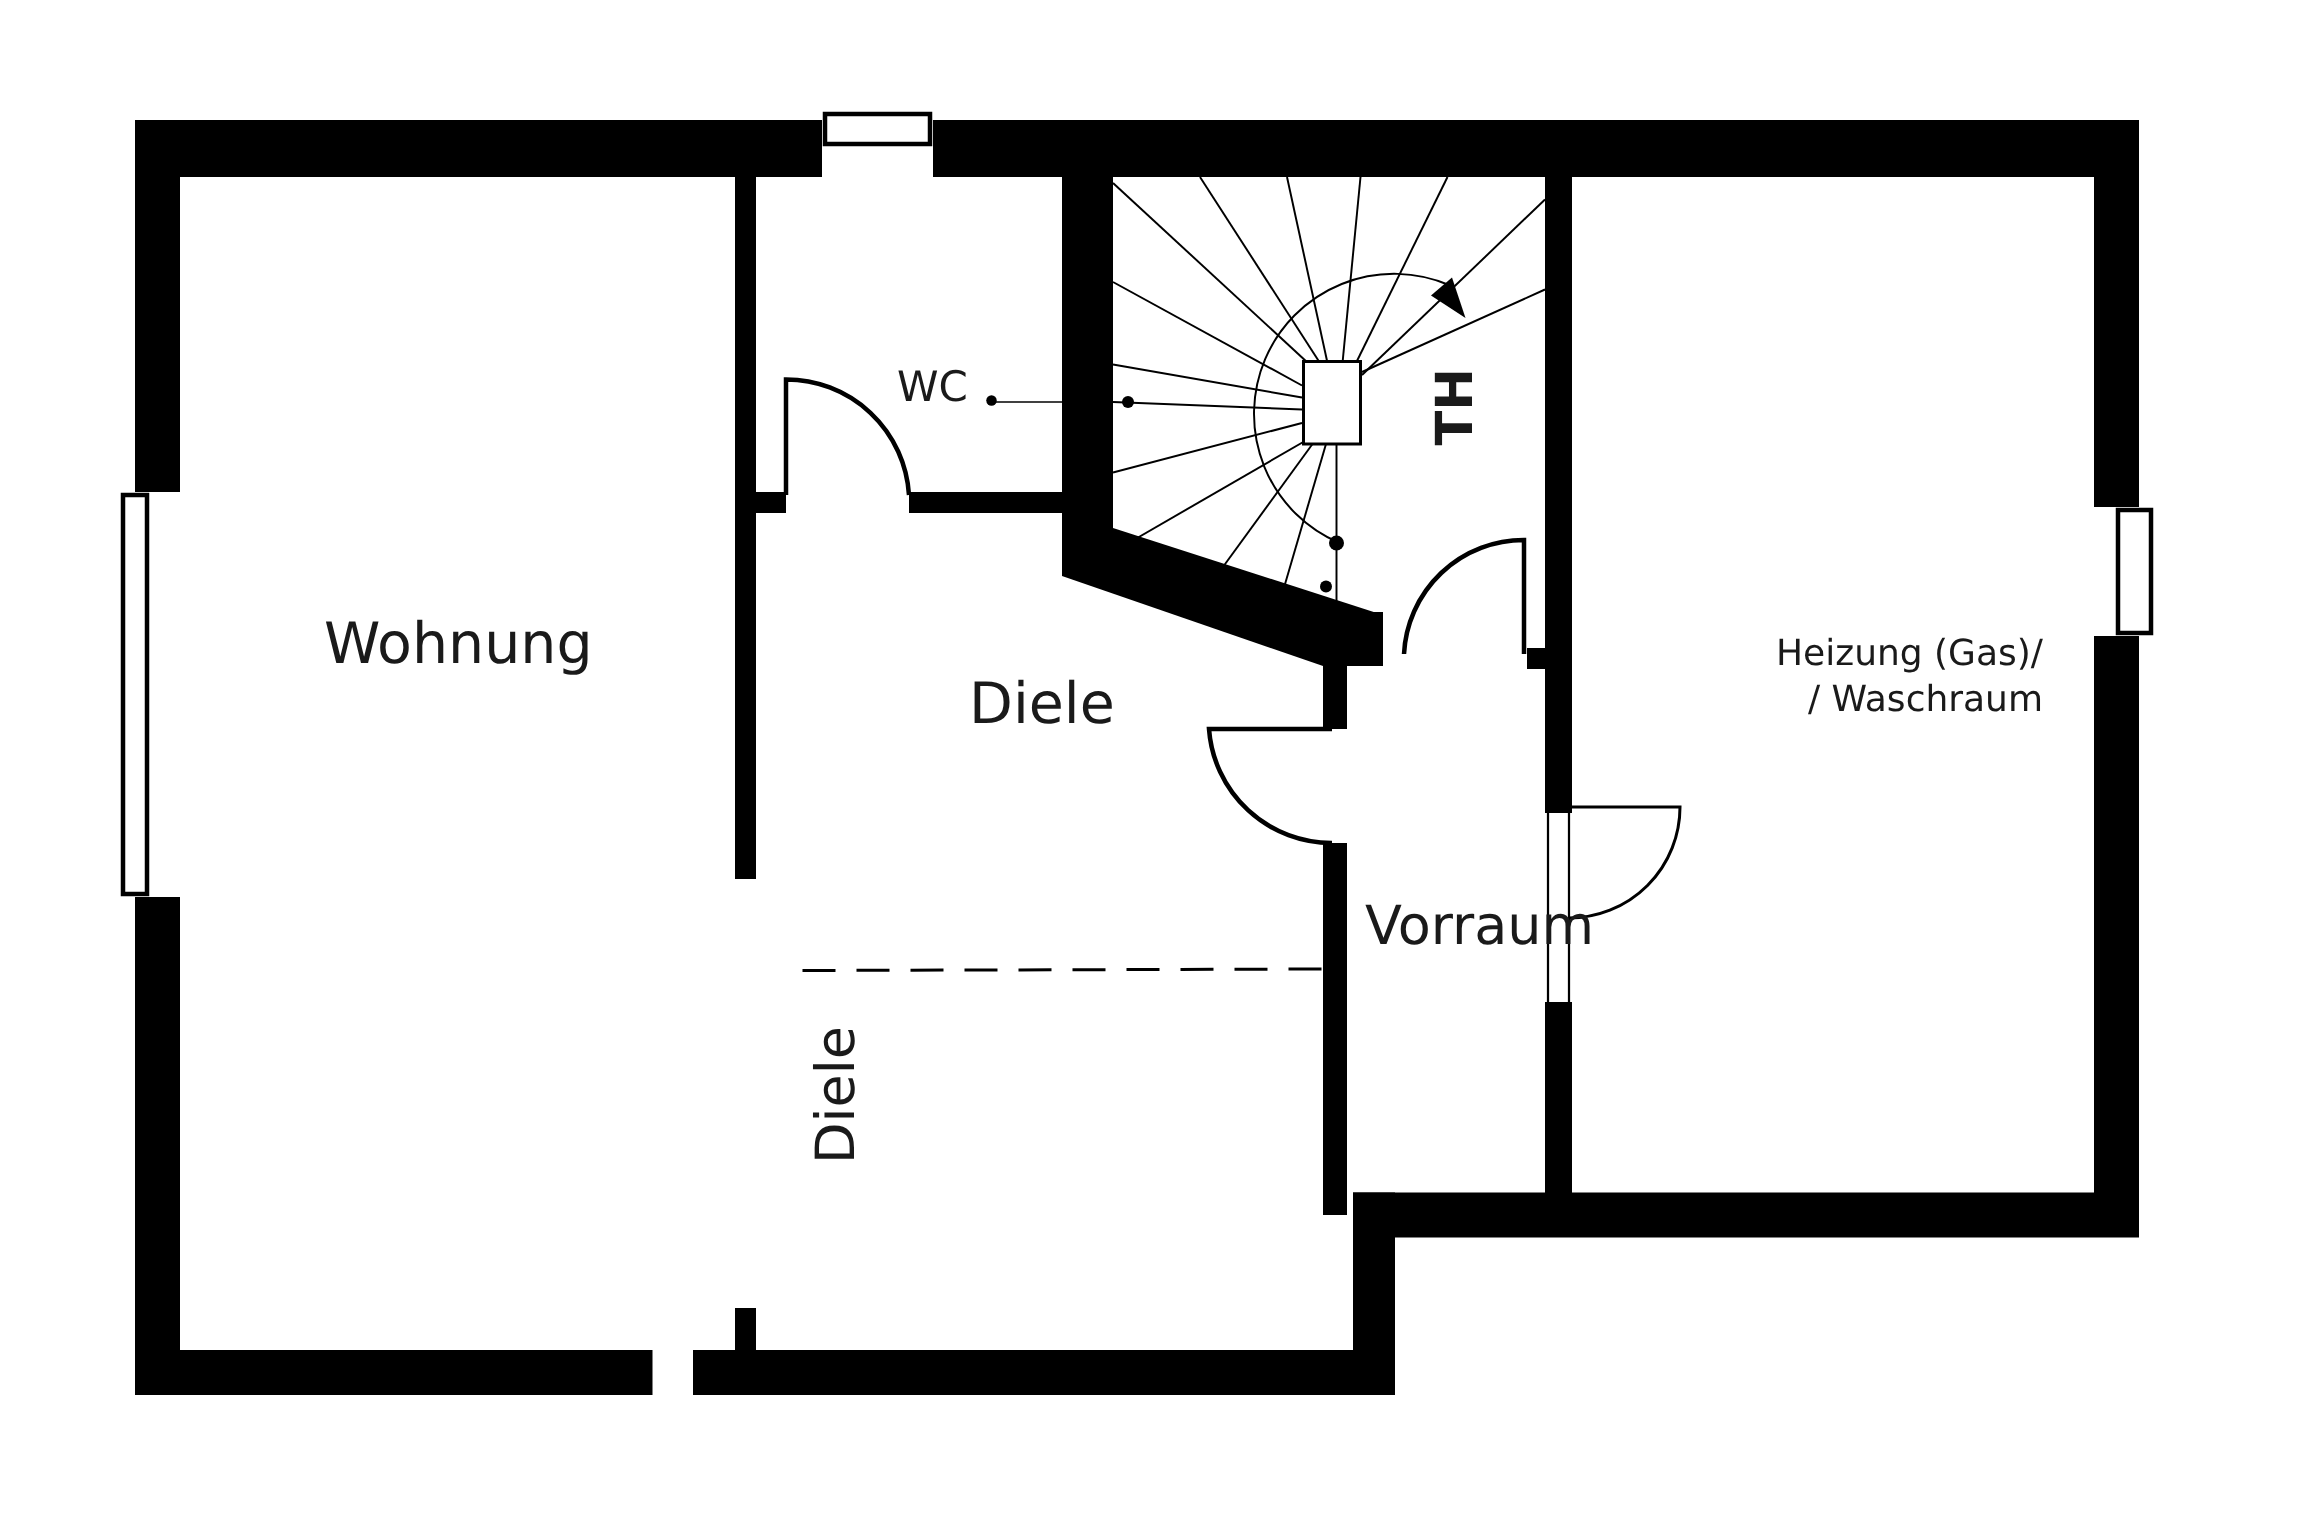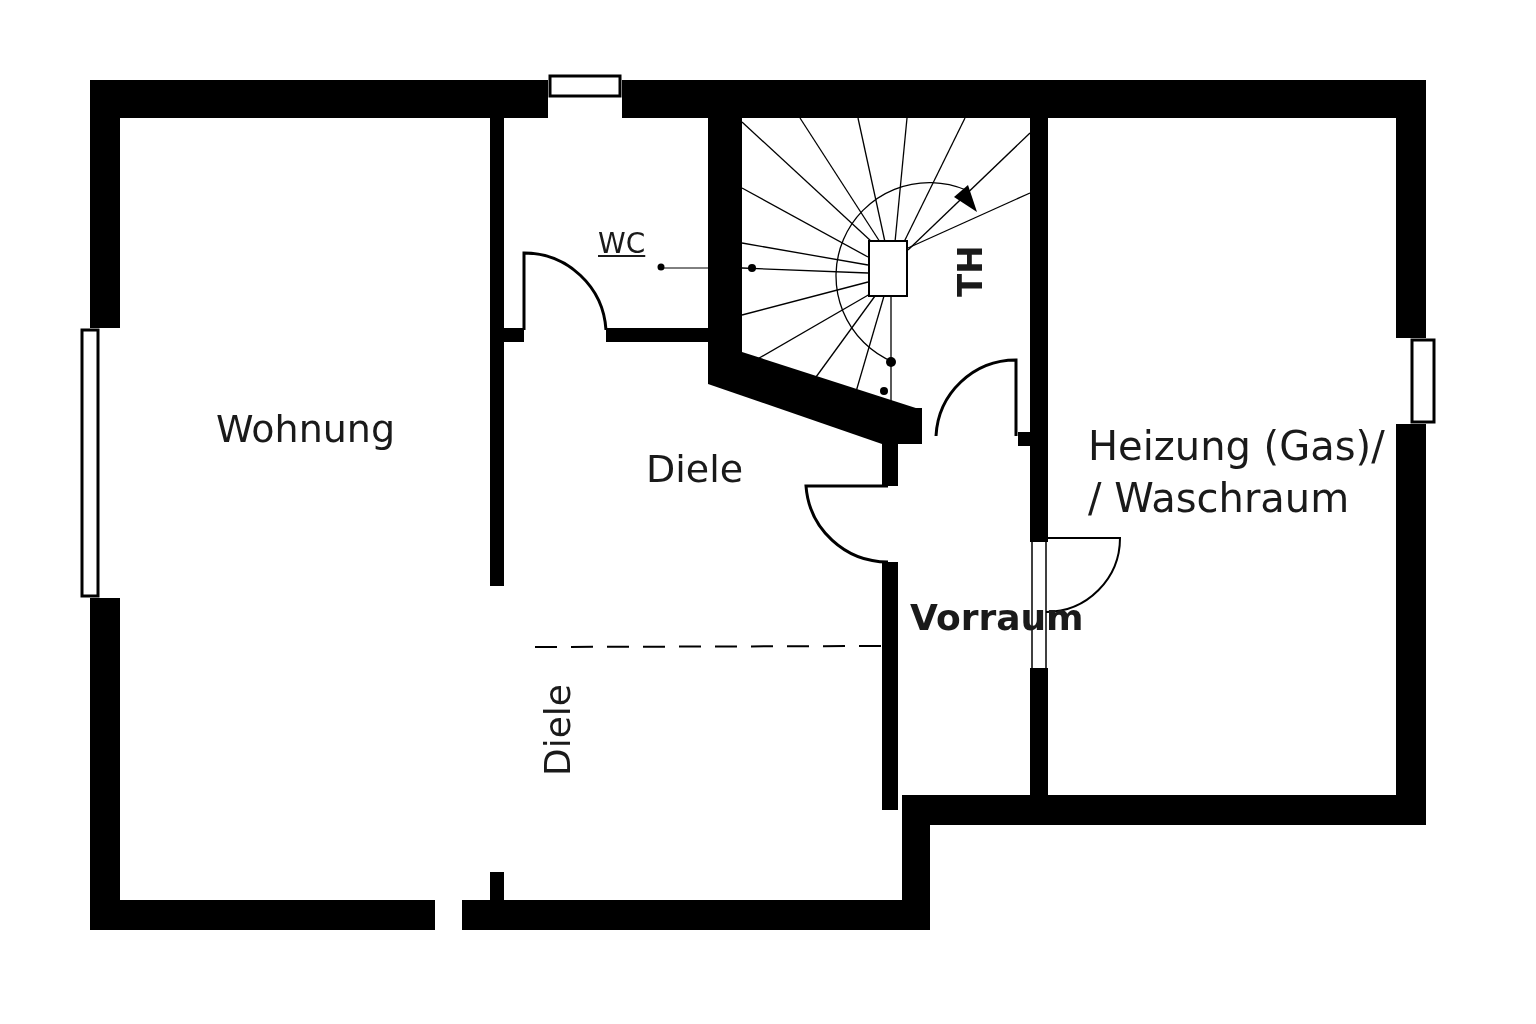--- a/index.html
+++ b/index.html
@@ -3,21 +3,21 @@
 <meta charset="utf-8">
 <style>
   html, body { margin:0; padding:0; background:#ffffff; }
   body { width:1536px; height:1024px; overflow:hidden; position:relative; font-family:"DejaVu Sans", sans-serif; }
   #plan { position:absolute; left:0; top:0; width:1536px; height:1024px; }
   .lbl { position:absolute; color:#1a1a1a; font-family:"DejaVu Sans", sans-serif; white-space:nowrap; line-height:1; }
   .lbl-room { font-size:38px; }
   .lbl-small { font-size:28px; }
   .lbl-th { font-size:34px; font-weight:bold; transform-origin:center; transform:rotate(-90deg); }
   .lbl-vert { font-size:36px; transform-origin:center; transform:rotate(-90deg); }
-  .lbl-multi { font-size:40px; text-align:left; line-height:1.3; white-space:pre; }
+  .lbl-multi { font-size:24px; text-align:right; line-height:1.3; white-space:pre; }
 </style>
 </head>
 <body>
 
 <svg id="plan" viewBox="0 0 1536 1024" xmlns="http://www.w3.org/2000/svg">
   <g fill="#000">
 
     <rect x="90" y="80" width="458" height="38"></rect>
     <rect x="622" y="80" width="804" height="38"></rect>
 
@@ -93,19 +93,19 @@
   <g fill="#000">
     <circle cx="752" cy="268" r="4"></circle>
     <circle cx="661" cy="267" r="3.5"></circle>
     <circle cx="891" cy="362" r="5"></circle>
     <circle cx="884" cy="391" r="4"></circle>
     <polygon points="954,197 968,185 977,212"></polygon>
   </g>
 </svg>
 
 <div class="lbl lbl-room" style="left:216px; top:410px;">Wohnung</div>
-<div class="lbl lbl-small" style="left:598px; top:230px;text-decoration:underline;">WC</div>
+<div class="lbl lbl-small" style="left:598px; top:244px;">WC</div>
 <div class="lbl lbl-room" style="left:646px; top:450px;">Diele</div>
 <div class="lbl lbl-vert" style="left:514px; top:714px; width:88px; text-align:center;">Diele</div>
 <div class="lbl lbl-th" style="left:948px; top:258px; width:44px; text-align:center;">TH</div>
-<div class="lbl lbl-room" style="left:910px; top:600px; font-size:36px;font-weight:bold;">Vorraum</div>
+<div class="lbl lbl-room" style="left:910px; top:600px; font-size:36px;">Vorraum</div>
 <div class="lbl lbl-multi" style="left:1088px; top:420px; width:274px;">Heizung (Gas)/
 / Waschraum</div>
 
 </body></html>

